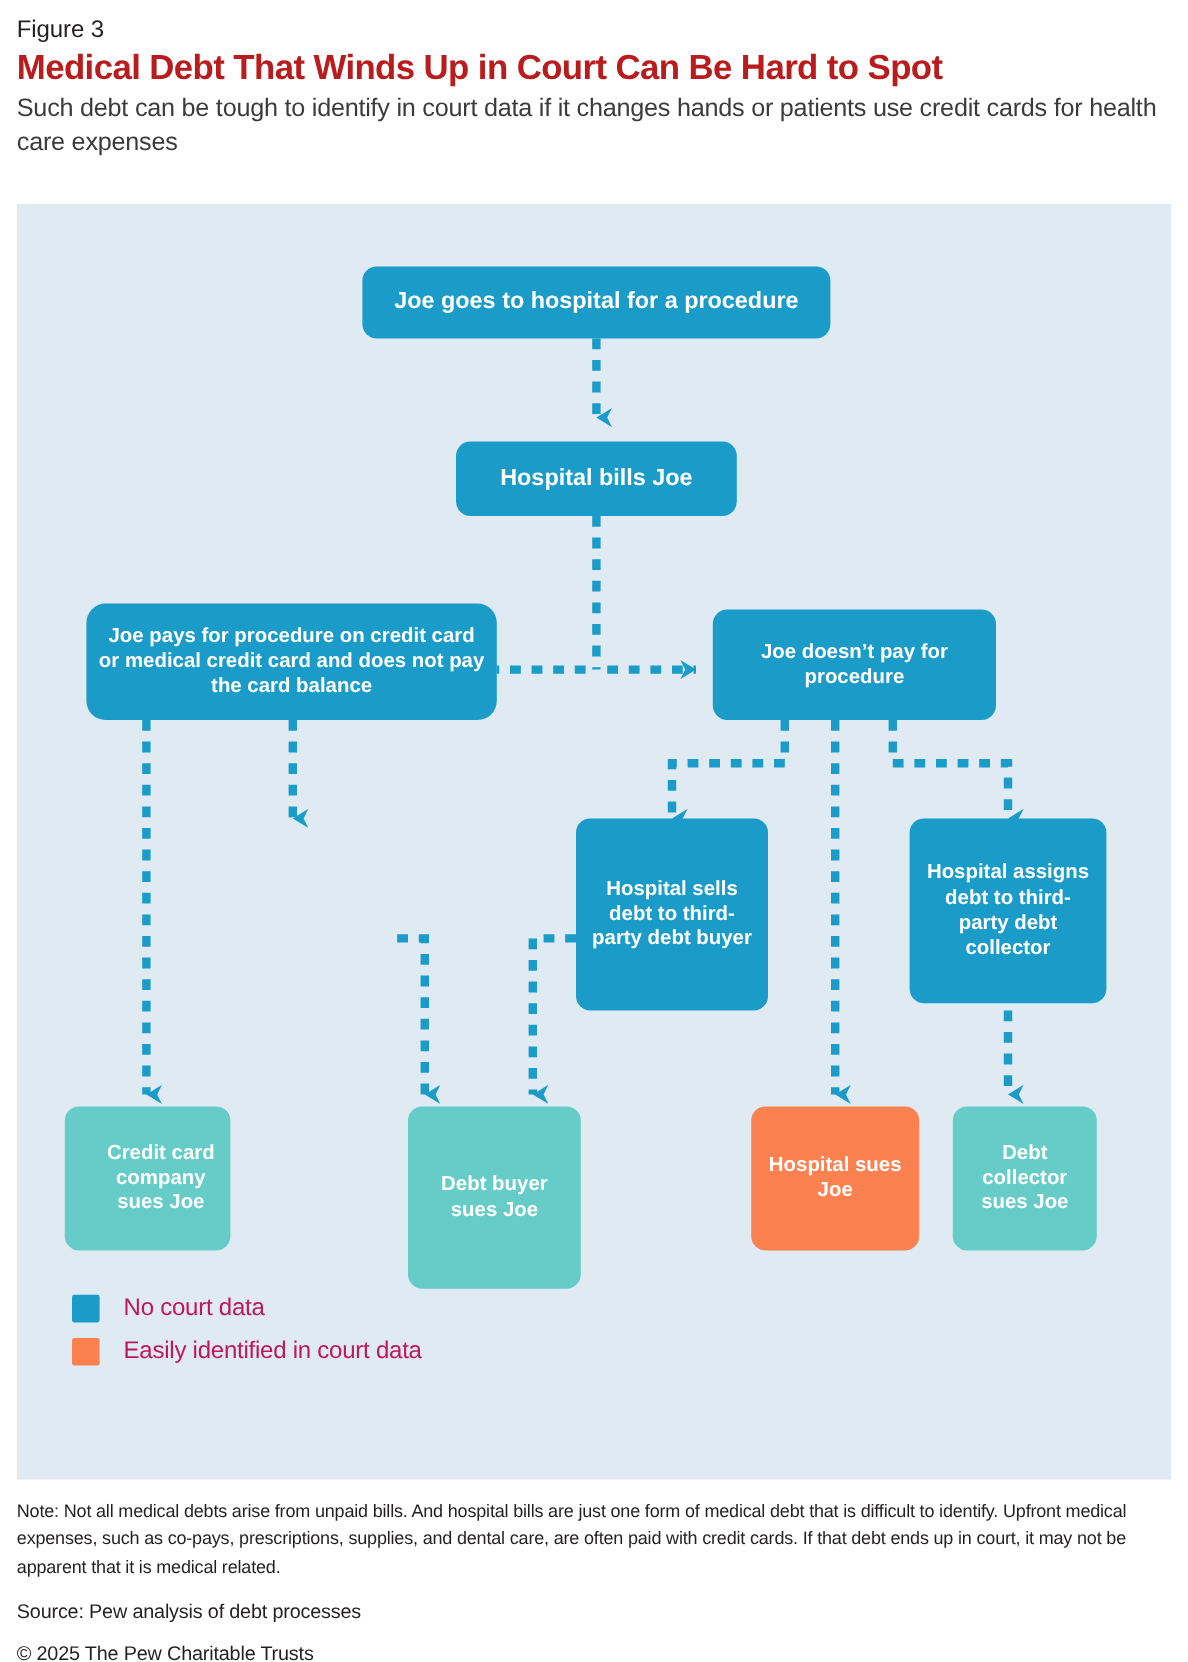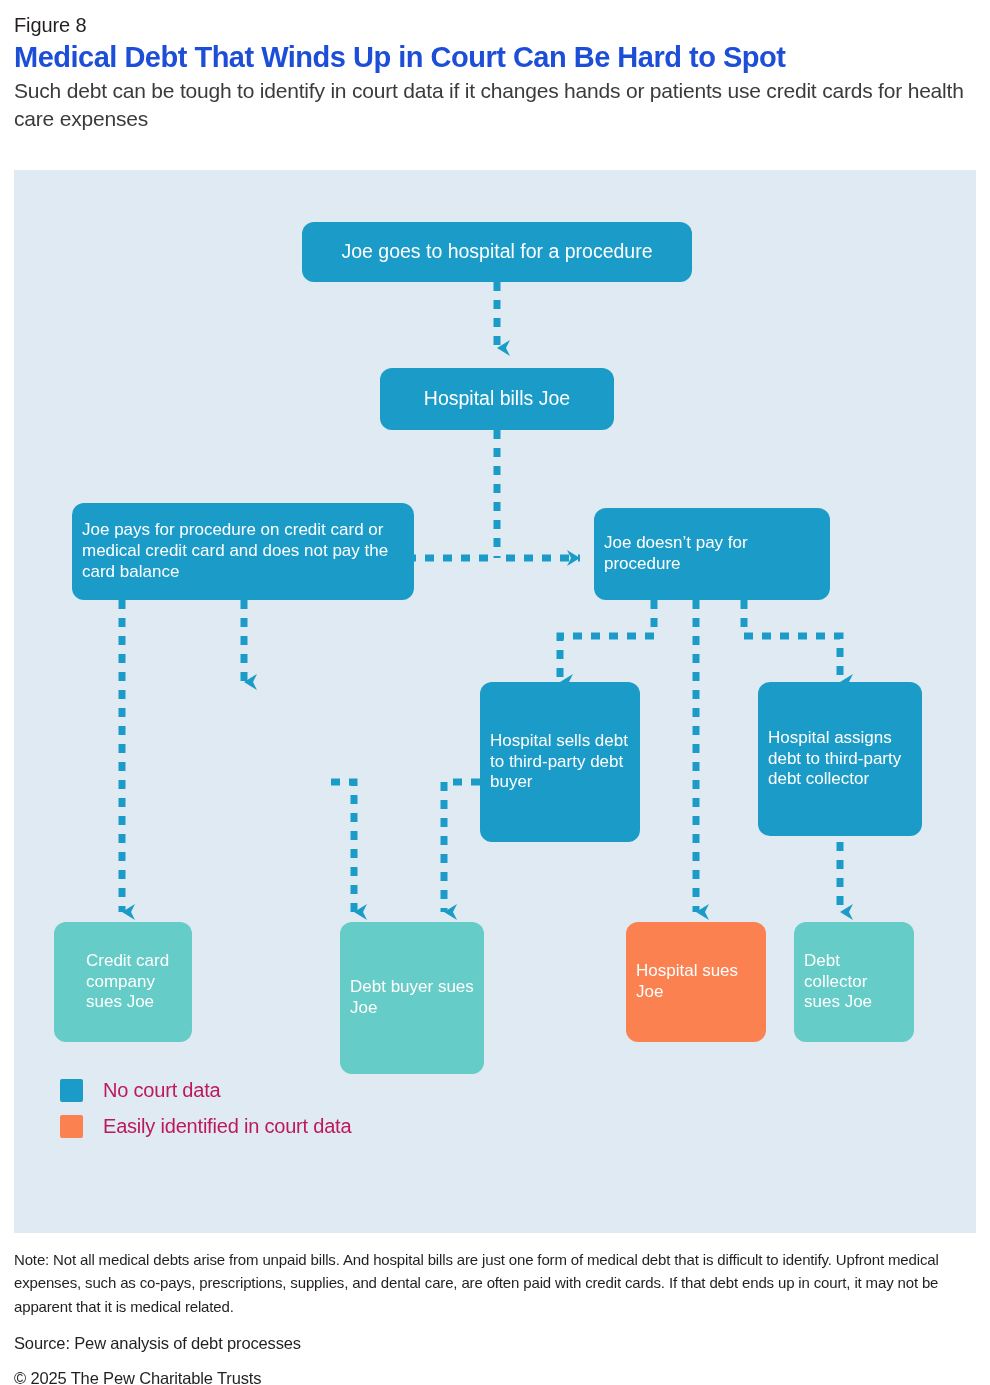--- a/index.html
+++ b/index.html
@@ -20,21 +20,21 @@
   .fig-label {
     font-size: 20px;
     color: #231f20;
     letter-spacing: -0.1px;
     margin: 6px 0 4px 0;
     font-weight: 400;
   }
   .fig-title {
     font-size: 29px;
     font-weight: bold;
-    color: #1d4ed8;
+    color: #b91c1c;
     letter-spacing: -0.5px;
     margin: 0 0 4px 0;
     line-height: 1.12;
   }
   .fig-subtitle {
     font-size: 21px;
     font-weight: 400;
     color: #3b3b3b;
     line-height: 1.32;
     letter-spacing: -0.2px;
@@ -52,22 +52,22 @@
     background: #dfeaf2;
   }
 
   .node {
     position: absolute;
     border-radius: 12px;
     color: #ffffff;
     display: flex;
     align-items: center;
     justify-content: center;
-    text-align: left;
-    font-weight: normal;
+    text-align: center;
+    font-weight: bold;
     line-height: 1.23;
     padding: 6px 10px;
   }
   .node.blue  { background: #1b9cc8; }
   .node.teal  { background: #65ccc7; }
   .node.orange{ background: #fb8150; }
 
   .node.n-wide { font-size: 19.5px; }
   .node.n-mid  { font-size: 17px; }
   .node.n-small{ font-size: 17px; }
@@ -121,21 +121,21 @@
     margin: 0;
     letter-spacing: -0.15px;
   }
 </style>
 </head>
 <body>
 
 <div class="page">
 
   <div class="header">
-    <div class="fig-label">Figure 8</div>
+    <div class="fig-label">Figure 3</div>
     <div class="fig-title">Medical Debt That Winds Up in Court Can Be Hard to Spot</div>
     <div class="fig-subtitle">Such debt can be tough to identify in court data if it changes hands or patients use credit cards for health care expenses</div>
   </div>
 
   <div class="panel">
 
     <svg class="connectors" viewBox="0 0 962 1063" width="962" height="1063">
       <defs>
         <marker id="arrowDown" markerWidth="16" markerHeight="14" refX="8" refY="13" orient="auto" markerUnits="userSpaceOnUse">
           <path d="M0,0 L8,13 L16,0 L8,4 Z" fill="#1b9cc8"></path>
@@ -176,21 +176,21 @@
     </svg>
 
     <div class="node blue n-wide" style="left:288px; top:52px; width:390px; height:60px;">
       <span>Joe goes to hospital for a procedure</span>
     </div>
 
     <div class="node blue n-wide" style="left:366px; top:198px; width:234px; height:62px;">
       <span>Hospital bills Joe</span>
     </div>
 
-    <div class="node blue n-mid" style="left:58px; top:333px; width:342px; height:97px;">
+    <div class="node blue n-mid" style="left:58px; top:333px; width:342px; height:97px;border-radius:16px;">
       <span>Joe pays for procedure on credit card or medical credit card and does not pay the card balance</span>
     </div>
 
     <div class="node blue n-mid" style="left:580px; top:338px; width:236px; height:92px;">
       <span>Joe doesn’t pay for procedure</span>
     </div>
 
 
     <div class="node blue n-small" style="left:466px; top:512px; width:160px; height:160px;">
       <span>Hospital sells debt to third-party debt buyer</span>

